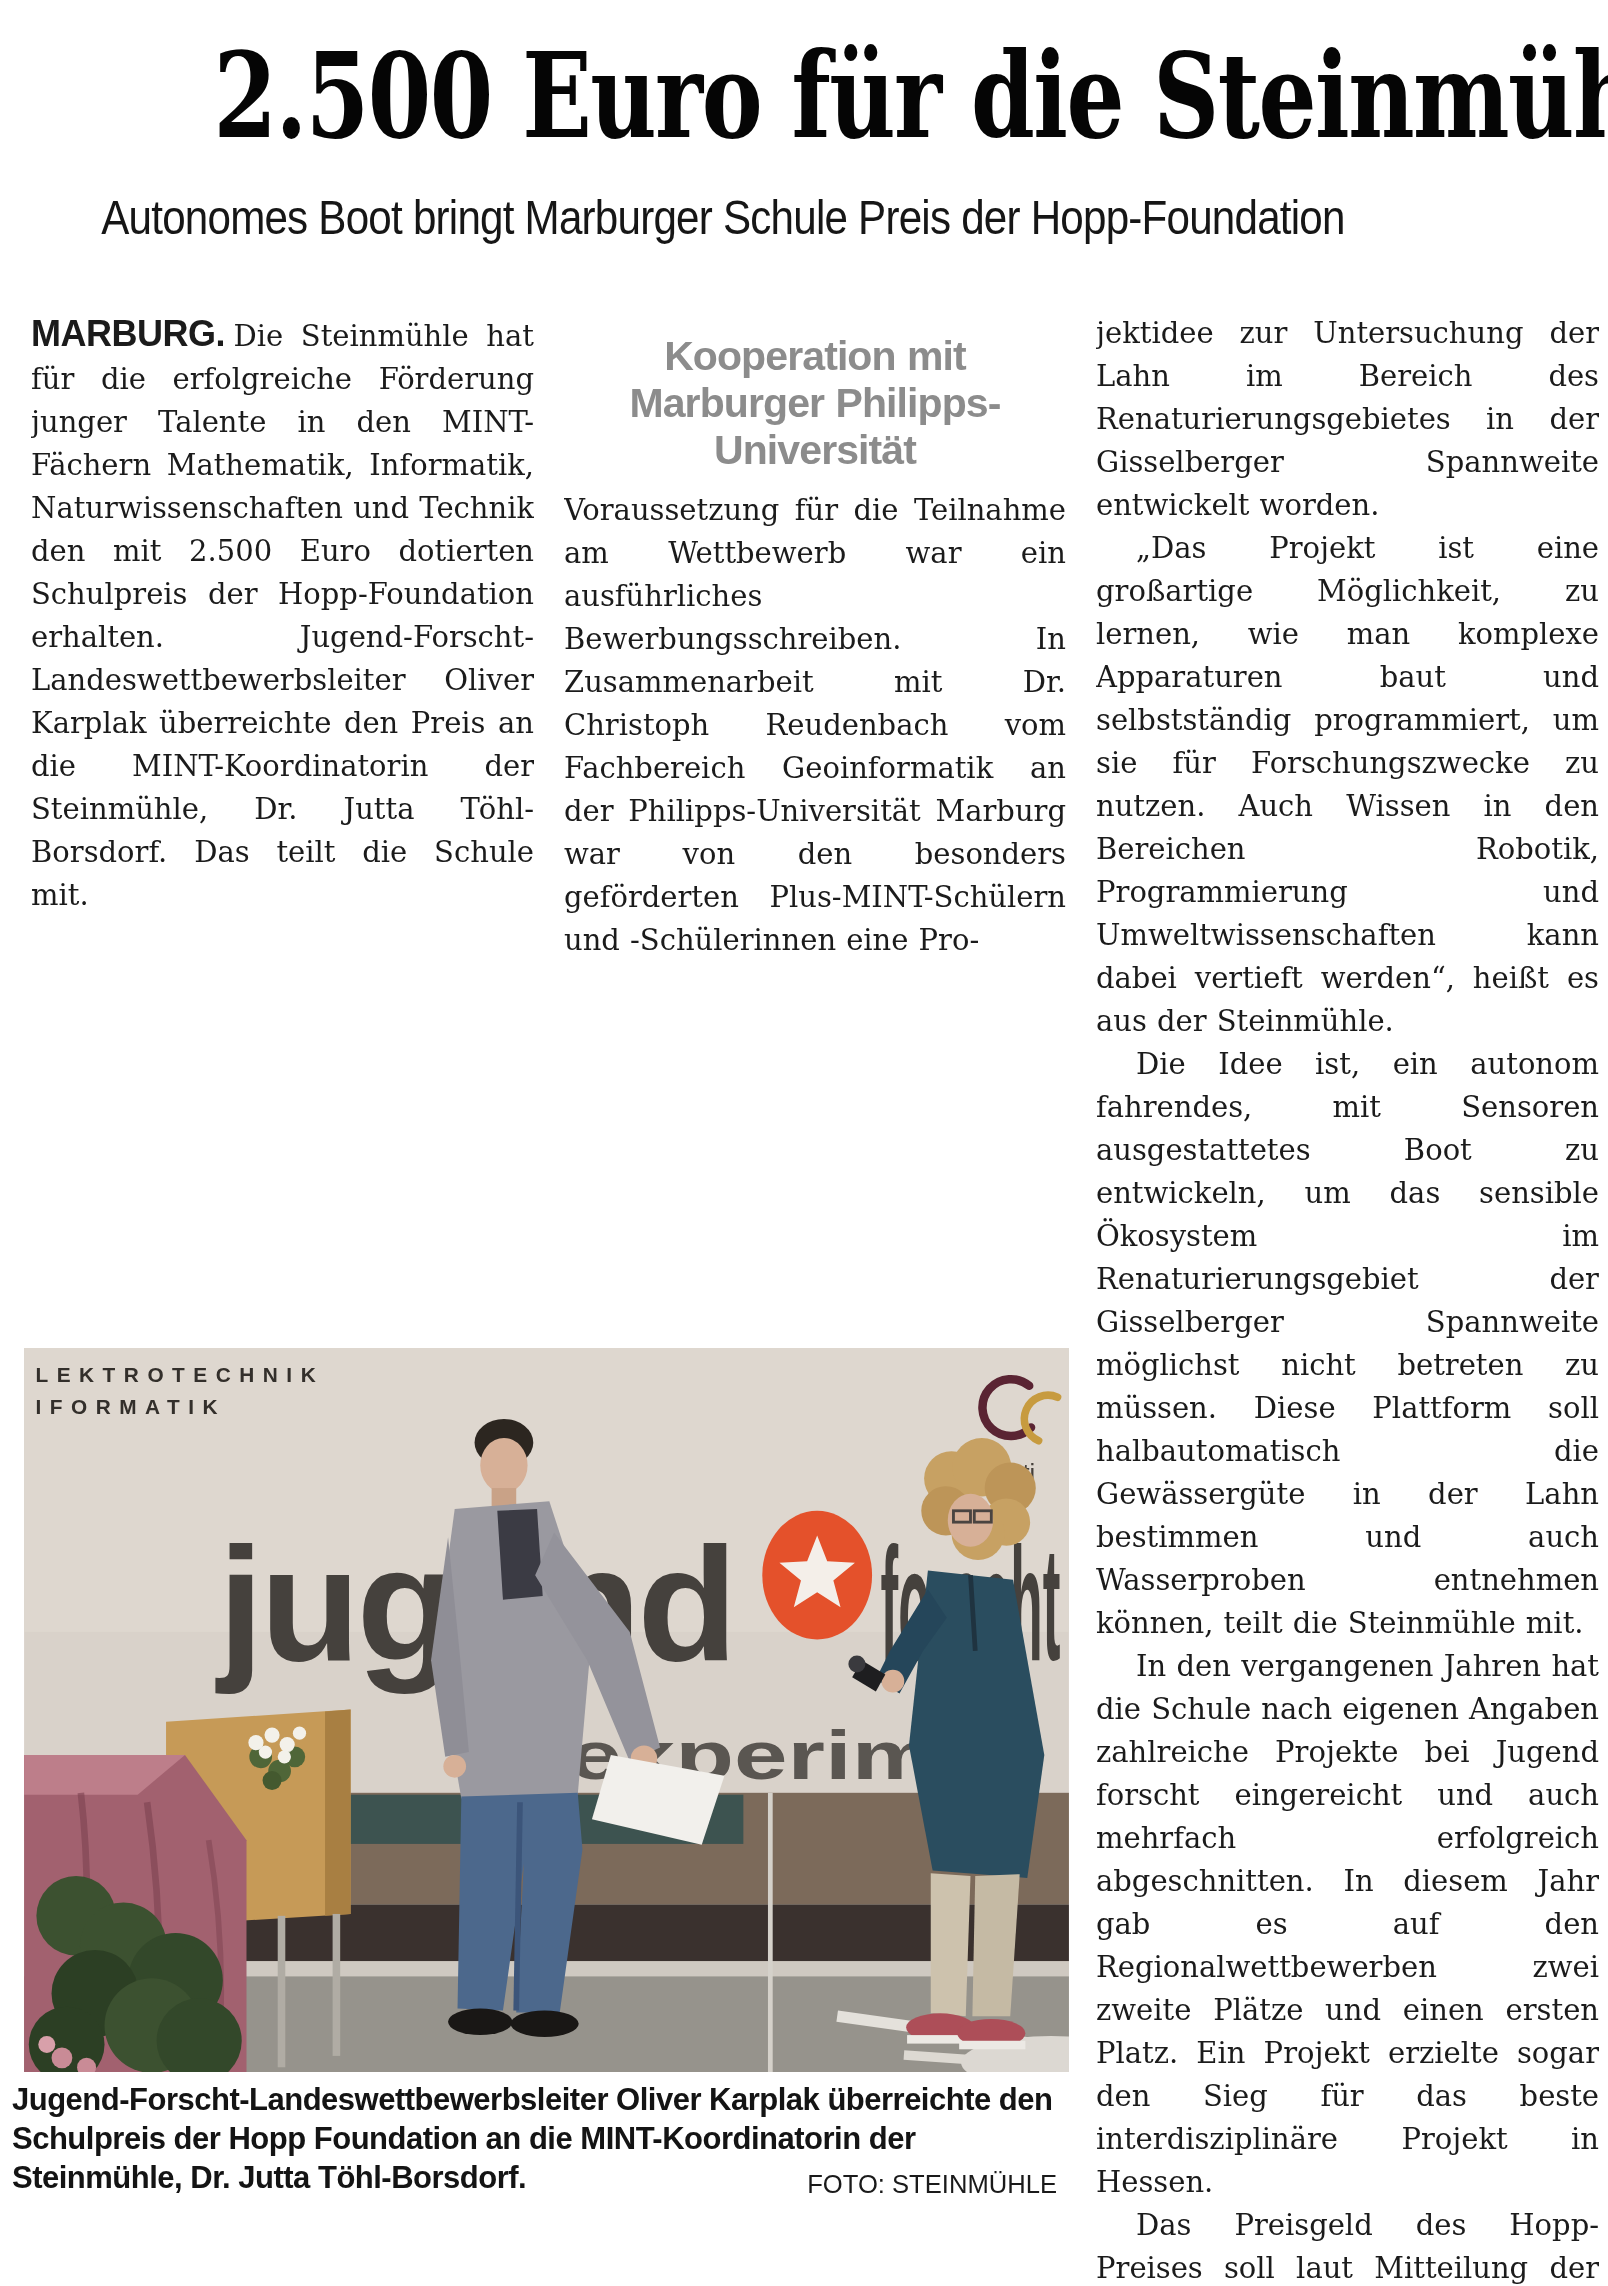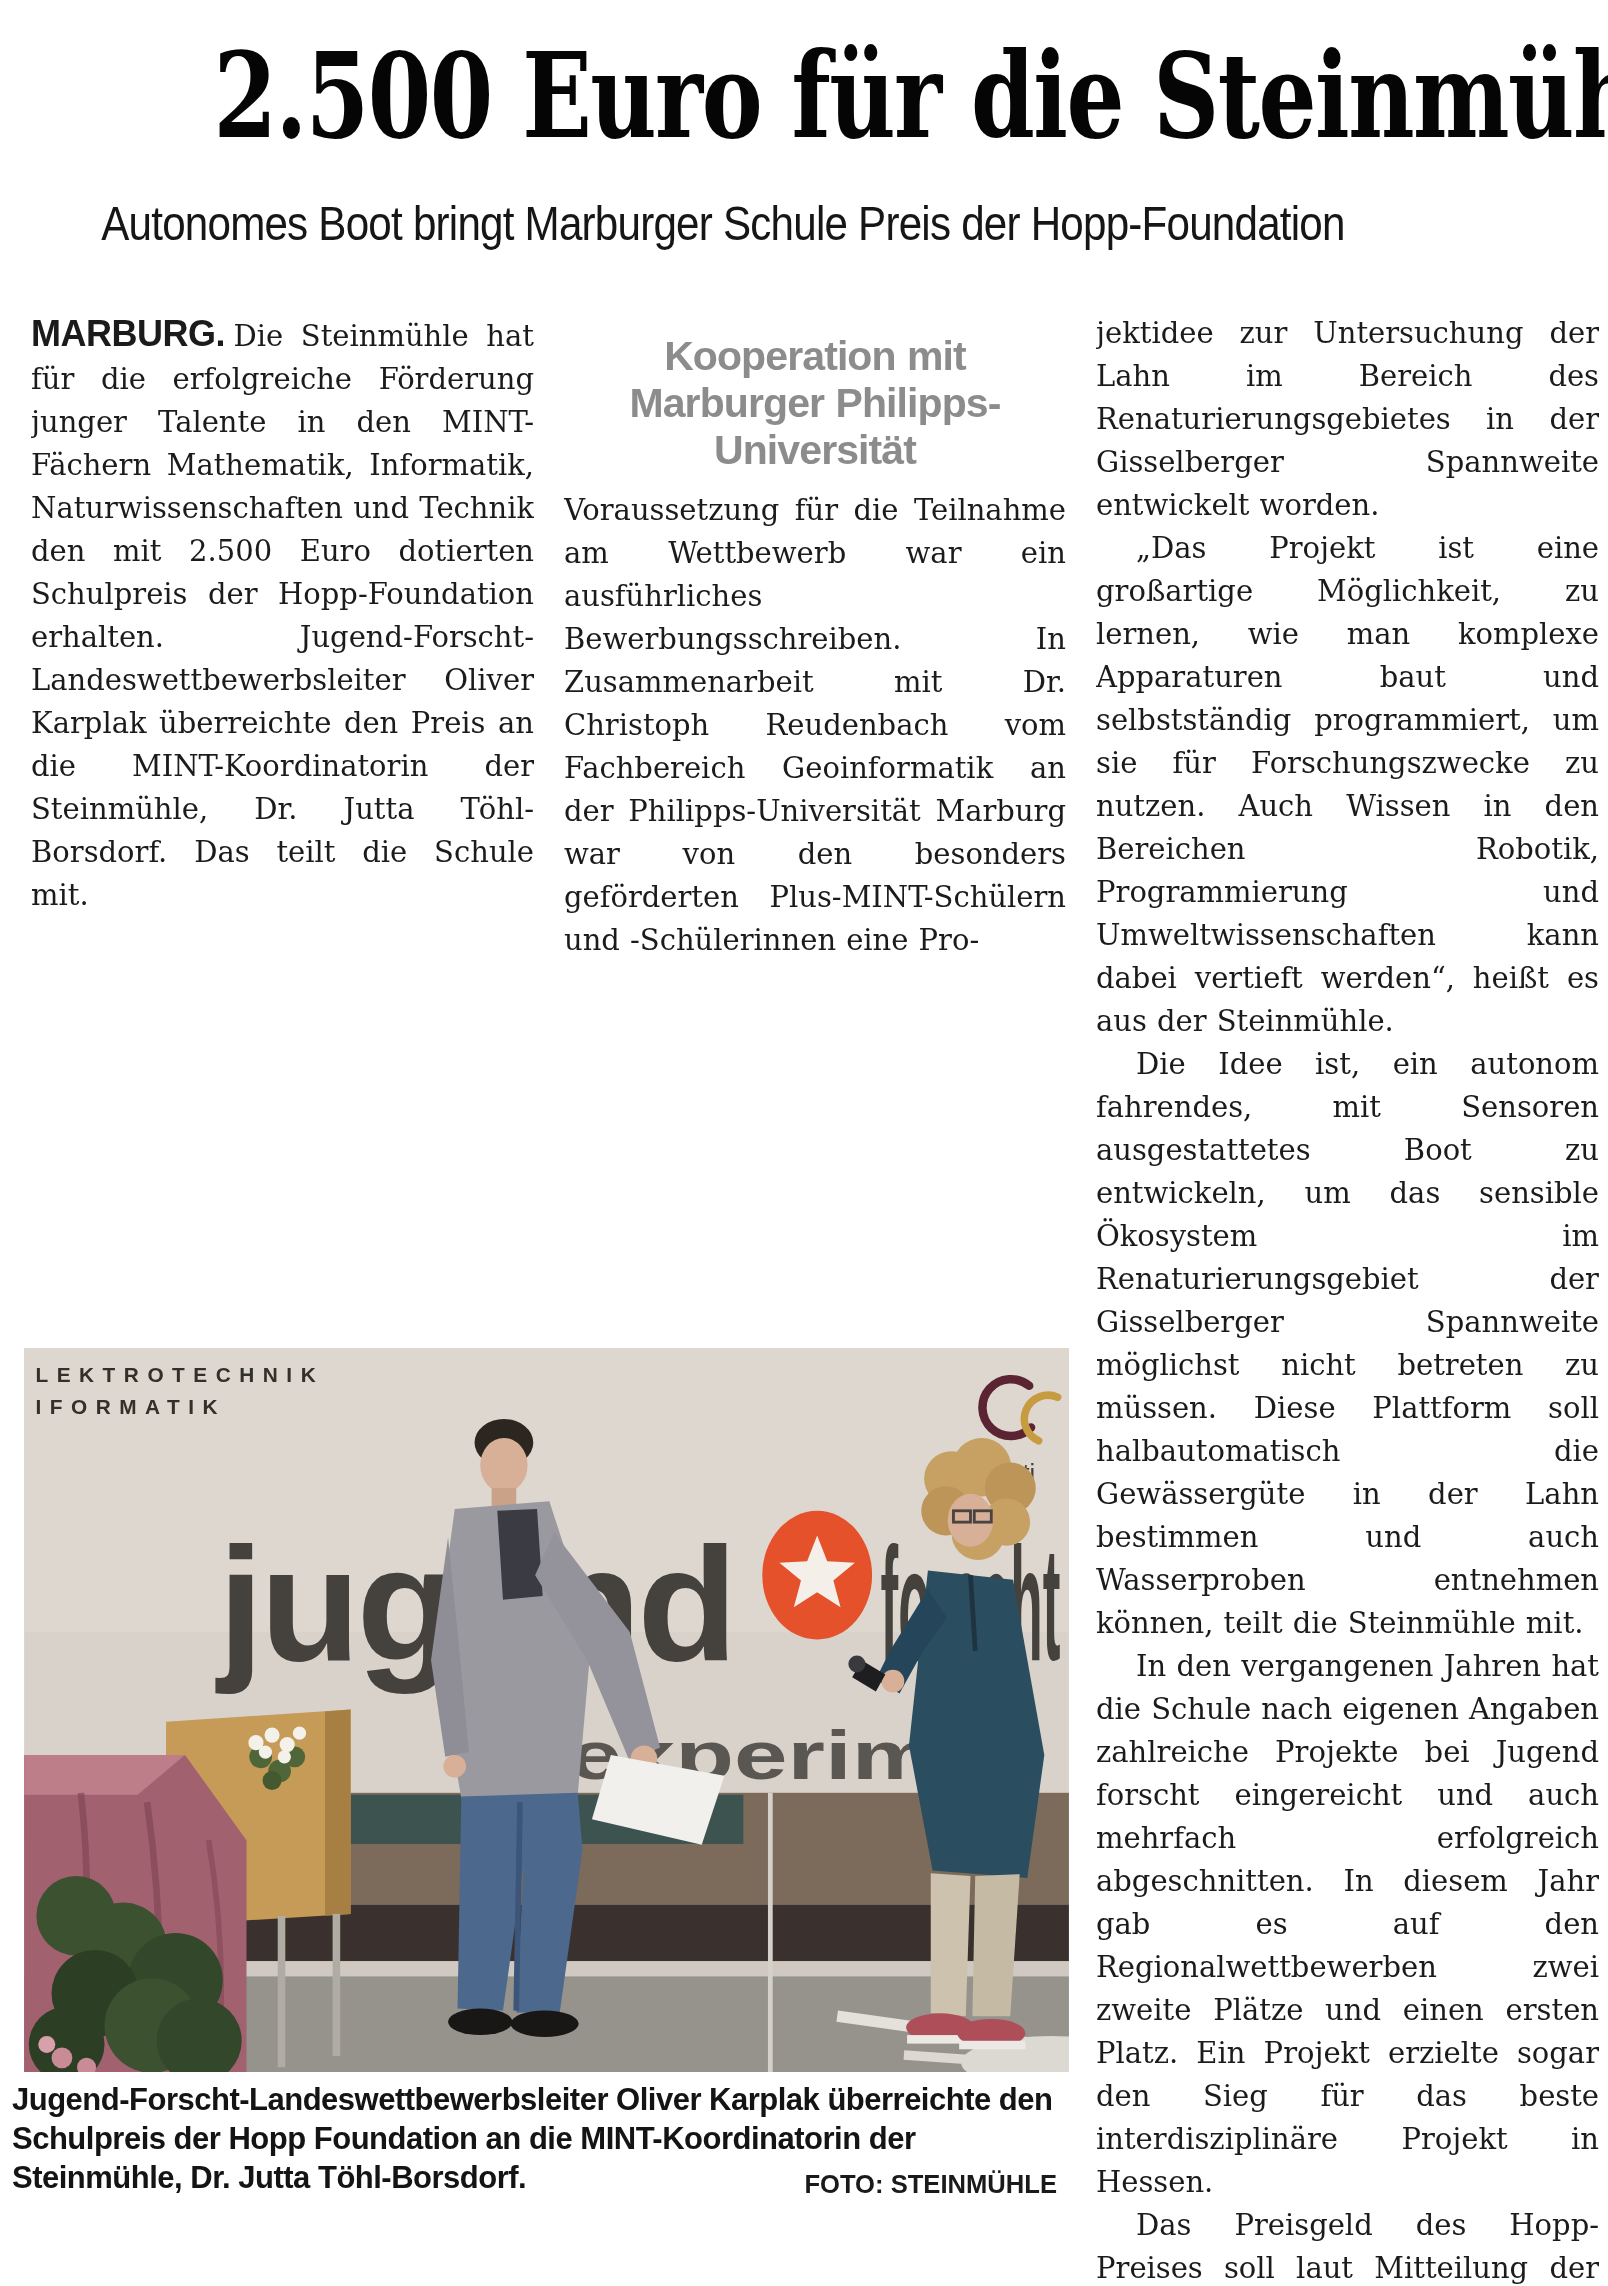--- a/index.html
+++ b/index.html
@@ -3,21 +3,21 @@
 <meta charset="utf-8">
 <style>
   html,body{margin:0;padding:0;background:#ffffff;}
   .page{position:relative;width:1609px;height:2286px;background:#ffffff;overflow:hidden;
         font-family:"DejaVu Serif",serif;color:#1b1b1b;}
   
   .headline-wrap{position:absolute;left:0;top:32px;width:1609px;text-align:center;}
   .headline-text{display:inline-block;font-family:"DejaVu Serif",serif;font-weight:700;
         font-size:117px;line-height:1.1;color:#050505;white-space:nowrap;
         transform:scaleX(0.78);transform-origin:50% 50%;letter-spacing:-1.9px;}
-  .subheadline-wrap{position:absolute;left:0;top:195px;width:1394px;text-align:left;}
+  .subheadline-wrap{position:absolute;left:0;top:189px;width:1394px;text-align:left;}
   .subheadline-text{display:inline-block;font-family:"Liberation Sans",sans-serif;font-weight:400;
         font-size:49px;line-height:1.15;color:#161616;white-space:nowrap;
         transform:scaleX(0.86);transform-origin:50% 50%;letter-spacing:-0.9px;}
   
   .col{position:absolute;top:312px;width:503px;overflow:hidden;
        font-size:29px;line-height:43px;text-align:justify;
        hyphens:auto;-webkit-hyphens:auto;word-spacing:0.9px;}
   .col p{margin:0;}
   .col p.ind{text-indent:40px;}
   .col1{left:31px;height:1033px;}
@@ -28,21 +28,21 @@
   .col-subhead{font-family:"Liberation Sans",sans-serif;font-weight:700;font-size:41px;
        line-height:47px;color:#8c8c8c;letter-spacing:-0.9px;text-align:center;
        margin:21px 0 15px 0;}
   
   .photo-fig{position:absolute;left:24px;top:1348px;width:1045px;height:724px;margin:0;}
   
   .caption{position:absolute;left:12px;top:2080px;width:1045px;
        font-family:"Liberation Sans",sans-serif;font-weight:700;font-size:31px;
        line-height:39px;color:#141414;letter-spacing:-0.5px;text-align:left;}
   .caption-credit{position:absolute;right:0;top:85px;
-       font-family:"Liberation Sans",sans-serif;font-weight:700;font-size:25.6px;
+       font-family:"Liberation Sans",sans-serif;font-weight:400;font-size:25.6px;
        letter-spacing:0;color:#1a1a1a;}
 </style>
 </head>
 <body>
 
 <div class="page">
 
   <div class="headline-wrap">
     <span class="headline-text">2.500 Euro für die Steinmühle</span>
   </div>

